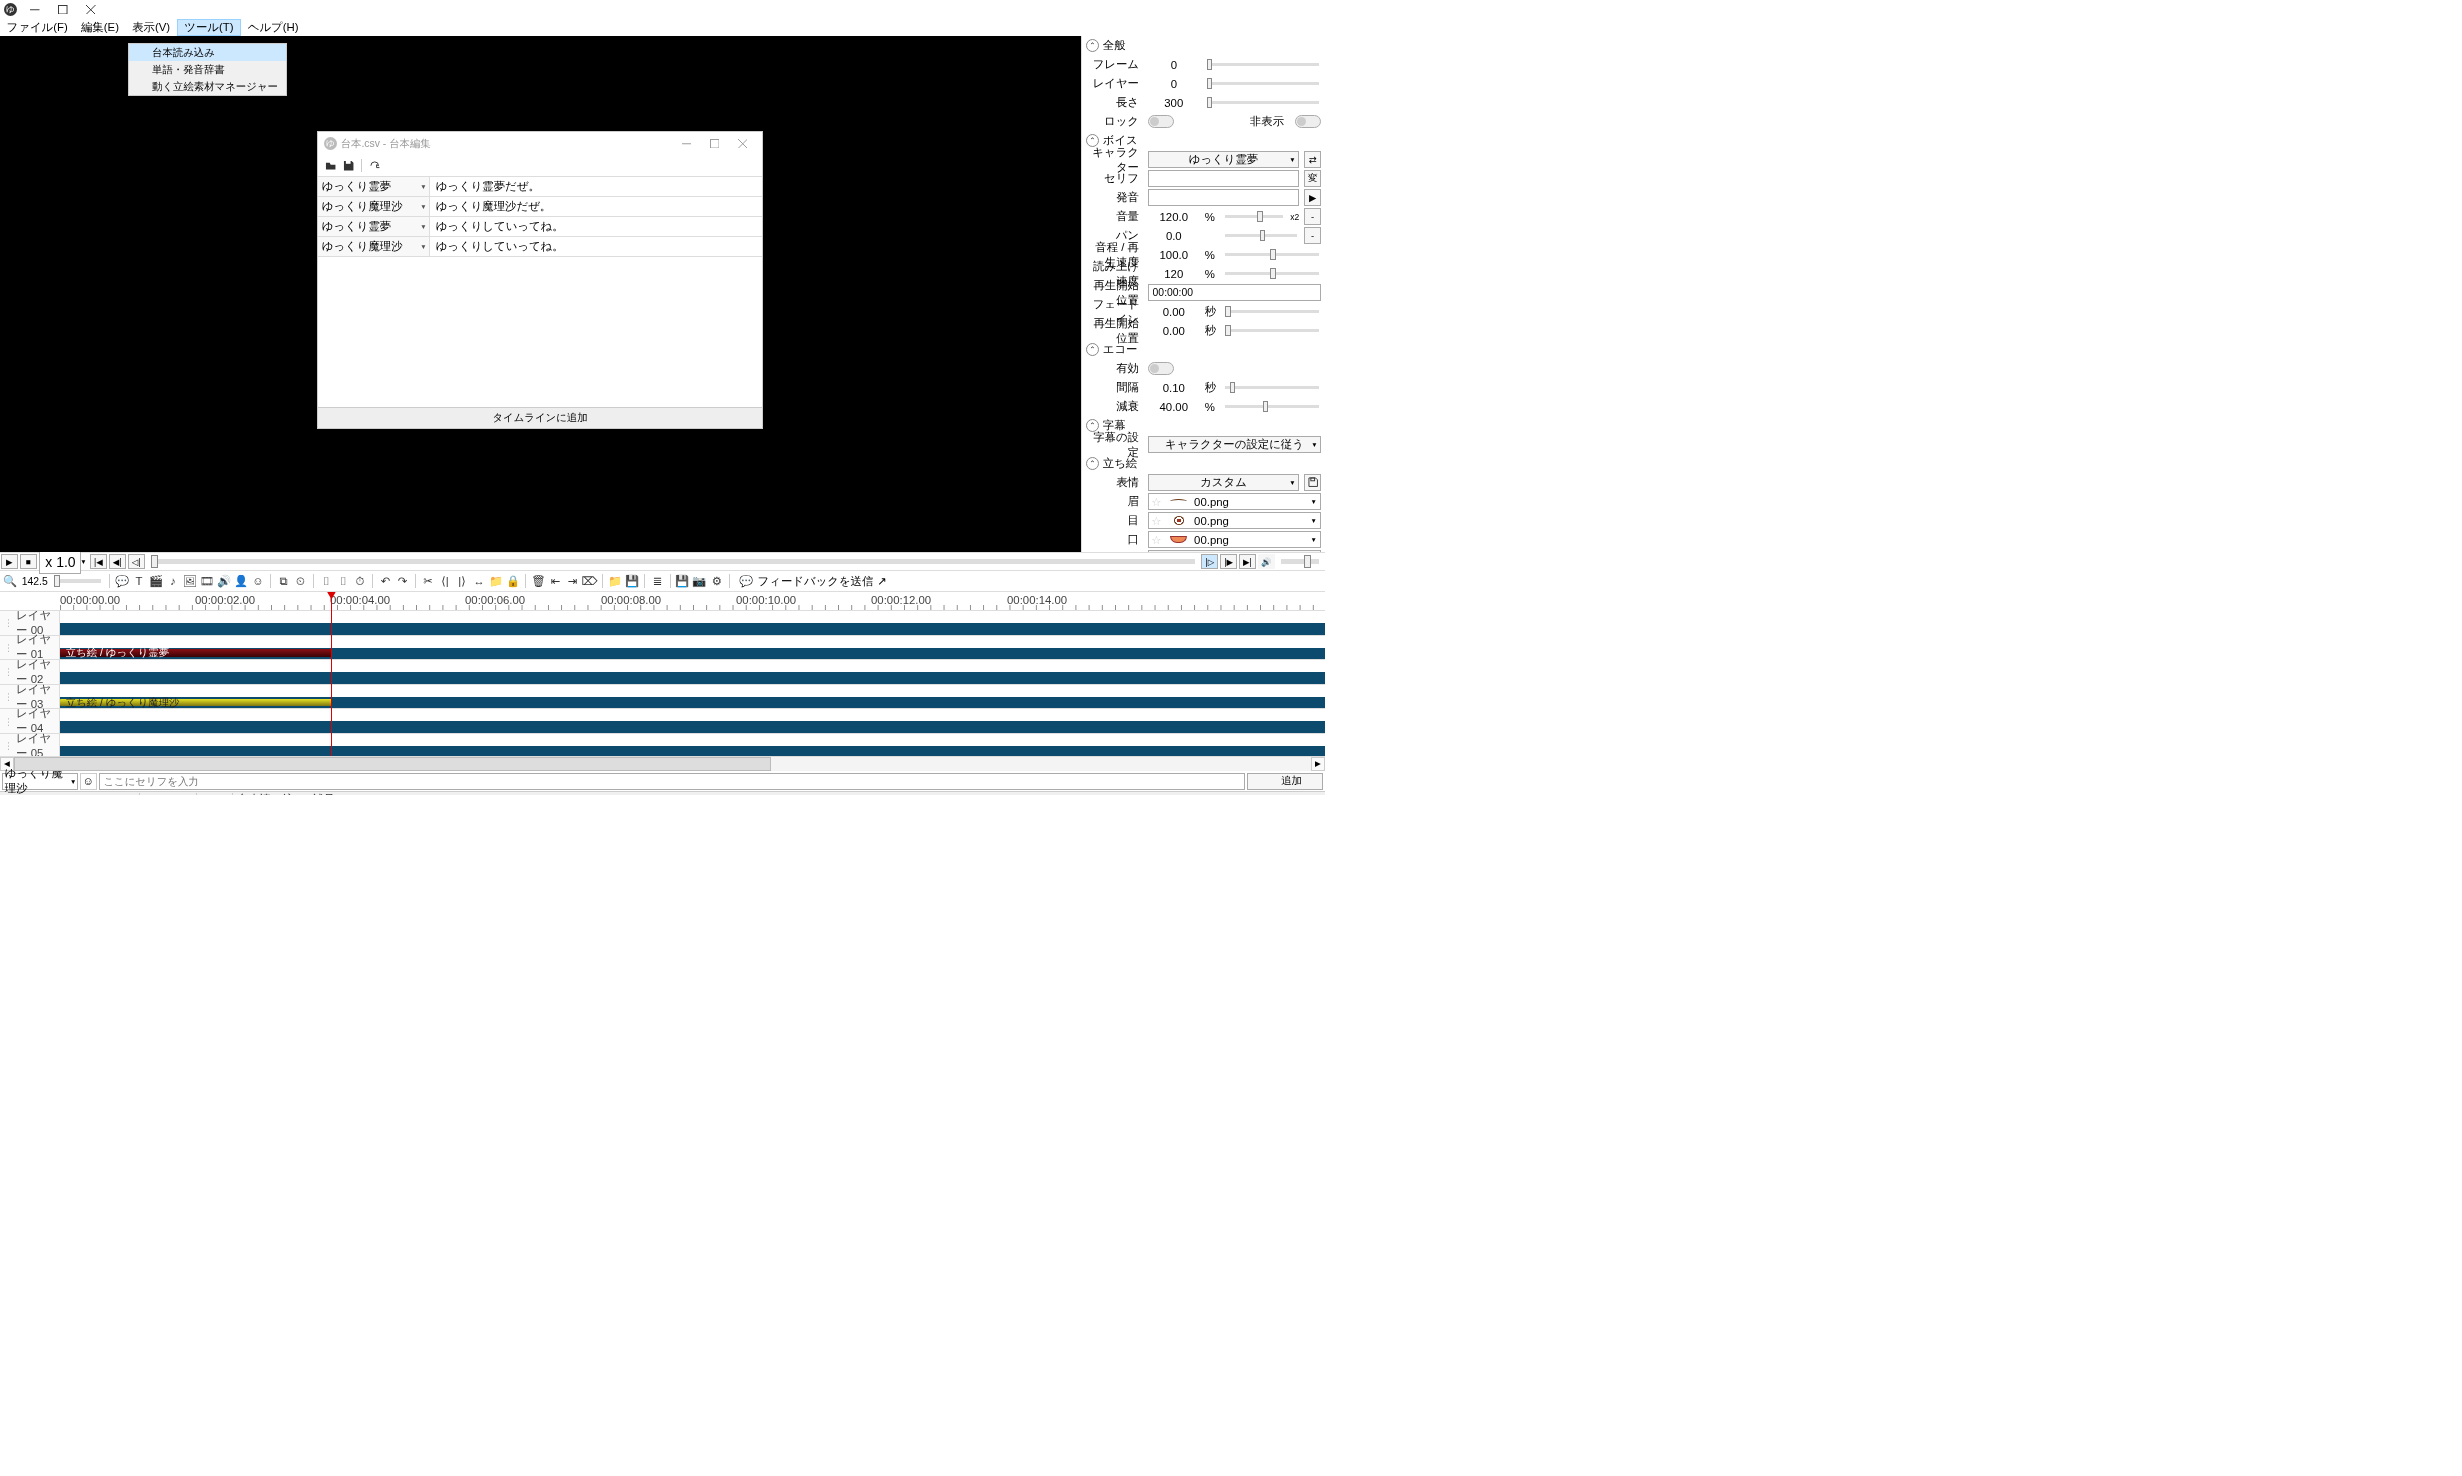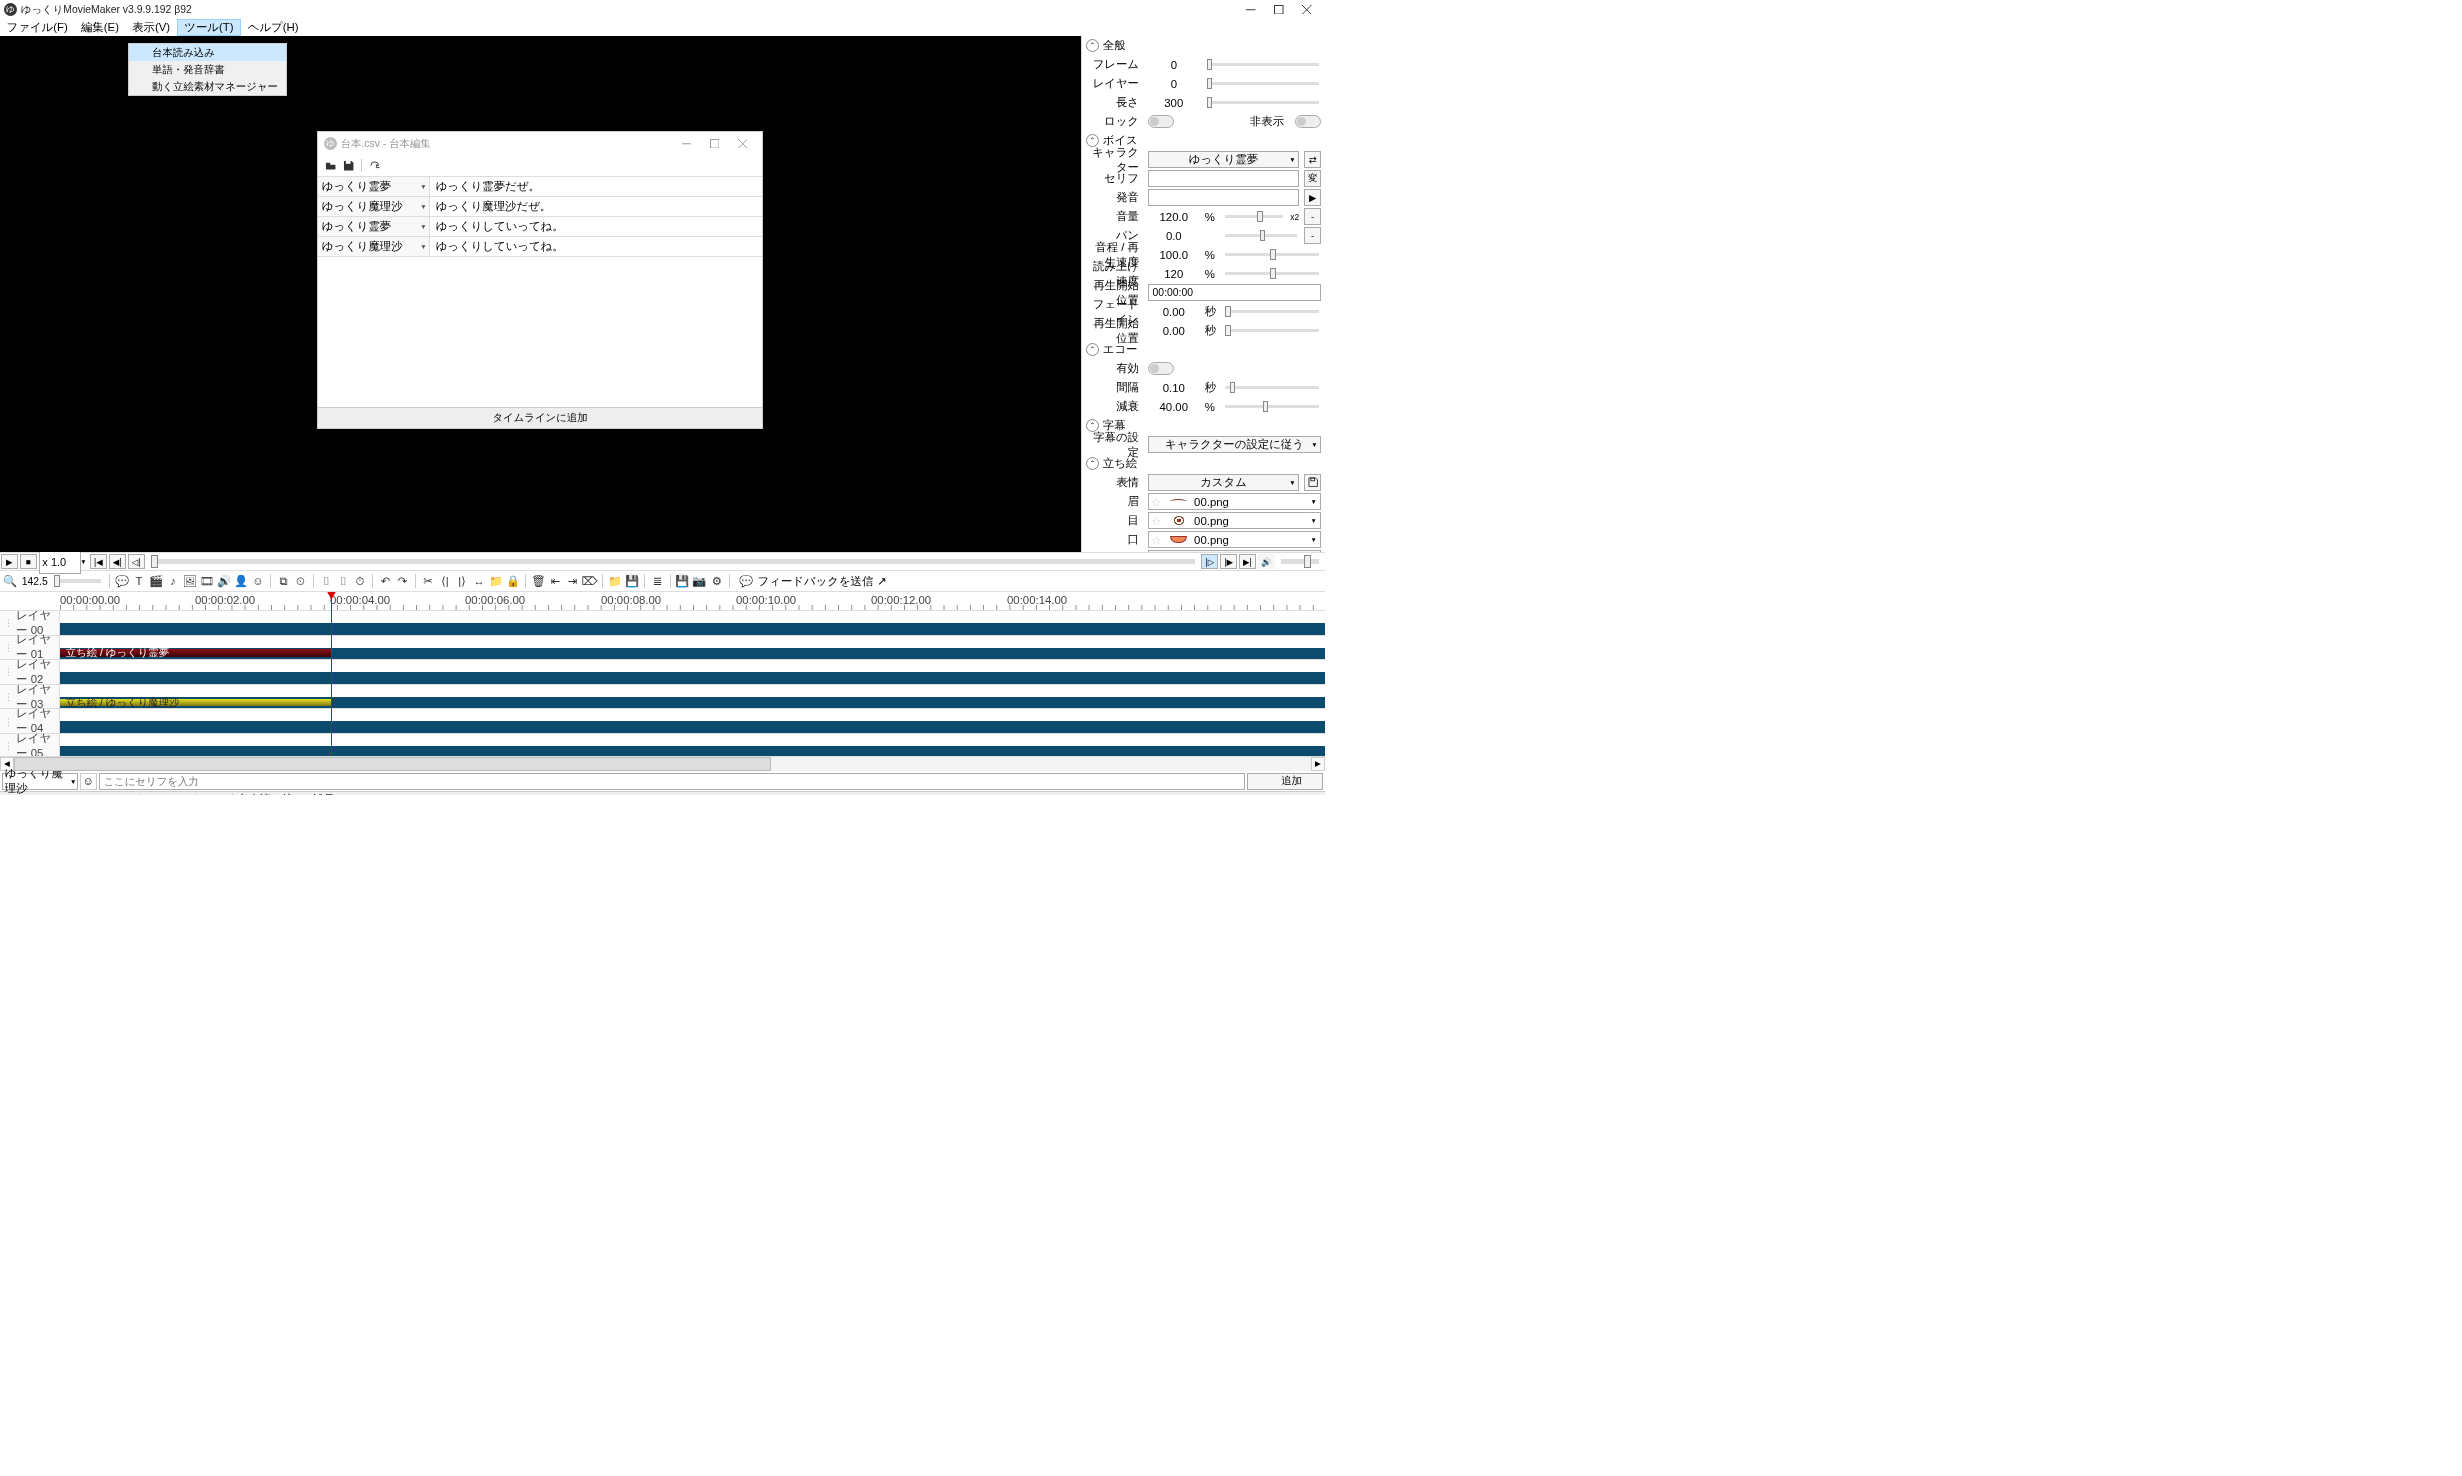--- a/index.html
+++ b/index.html
@@ -30,21 +30,21 @@
 .dialog .drow .dsel { width: 112px; border-right: 0.9px solid #ddd; display: flex; align-items: center; padding: 0 3.8px; justify-content: space-between; background: #f8f8f8; cursor: pointer; }
 .dialog .drow .dsel .chev { font-size: 7.6px; color: #555; }
 .dialog .drow .dtxt { flex: 1; padding: 0 5.7px; display: flex; align-items: center; }
 .dialog .dbottom { position: absolute; bottom: 0; left: 0; right: 0; height: 21px; border-top: 0.9px solid #ccc; background: #eee; display: flex; align-items: center; justify-content: center; cursor: pointer; font-size: 10.4px; }
 
 .transport { height: 19px; display: flex; align-items: center; background: #fff; border-top: 0.9px solid #ddd; border-bottom: 0.9px solid #ddd; }
 .transport .tgroup { display: flex; align-items: center; }
 .transport .tb { width: 17px; height: 15px; border: 0.9px solid #aaa; background: #f6f6f6; display: flex; align-items: center; justify-content: center; margin: 0 0.9px; cursor: pointer; font-size: 8.5px; }
 .transport .tslider { flex: 1; margin: 0 5.7px; height: 4.7px; background: #ddd; position: relative; }
 .transport .tslider .thumb { position: absolute; left: 0; top: -3.8px; width: 6.6px; height: 12.3px; background: #f0f0f0; border: 0.9px solid #888; }
-.transport .speed { width: 42px; height: 24px; border: 0.9px solid #aaa; font-size: 11px; padding: 0 1.9px; margin: 0 1.9px; }
+.transport .speed { width: 42px; height: 24px; border: 0.9px solid #aaa; font-size: 14px; padding: 0 1.9px; margin: 0 1.9px; text-align: center; }
 
 .toolbar { height: 21px; display: flex; align-items: center; background: #fff; border-bottom: 0.9px solid #ddd; padding: 0 1.9px; }
 .toolbar .sep { width: 0.9px; height: 13.2px; background: #ccc; margin: 0 3.8px; }
 .toolbar .tb2 { width: 17px; height: 17px; display: flex; align-items: center; justify-content: center; color: #333; cursor: pointer; font-size: 11.4px; }
 .toolbar .zoom { font-size: 10.4px; margin: 0 2.8px; }
 .toolbar .zslider { width: 47px; height: 3.8px; background: #ddd; margin: 0 3.8px; position: relative; }
 .toolbar .zslider .thumb { position: absolute; left: 0; top: -3.8px; width: 5.7px; height: 11.4px; background: #f0f0f0; border: 0.9px solid #888; }
 .toolbar .feedback { font-size: 10.4px; margin-left: 5.7px; display: flex; align-items: center; gap: 3.8px; cursor: pointer; }
 
 .timeline { height: 164px; background: #fff; position: relative; overflow: hidden; }
@@ -97,21 +97,20 @@
 .eyebrow-line { width: 17px; border-top: 1.9px solid #6a3a1a; border-radius: 50% 50% 0 0; height: 4.7px;}
 .eye-shape { width: 10.4px; height: 8.5px; background: radial-gradient(ellipse at center,#a03020 30%,#fff 32%,#fff 55%,#6a3a1a 57%); border-radius: 50%; }
 .mouth-shape { width: 17px; height: 7.6px; background: #e85; border-radius: 0 0 11.4px 11.4px; border: 0.9px solid #933; }
 svg { display: block; }
 </style>
 </head>
 <body>
 
 <div class="titlebar">
   <div class="logo">ゆ</div>
-  <div class="title">ゆっくりMovieMaker v3.9.9.192 β92</div>
   <div class="winbtns">
     <div class="winbtn">
         <svg width="9.5" height="9.5" viewBox="0 0 10 10">
           <path d="M0 5 H10" stroke="#333"></path>
         </svg>
       </div>
     <div class="winbtn">
         <svg width="9.5" height="9.5" viewBox="0 0 10 10">
           <rect x="0.5" y="0.5" width="9" height="9" fill="none" stroke="#333"></rect>
         </svg>

